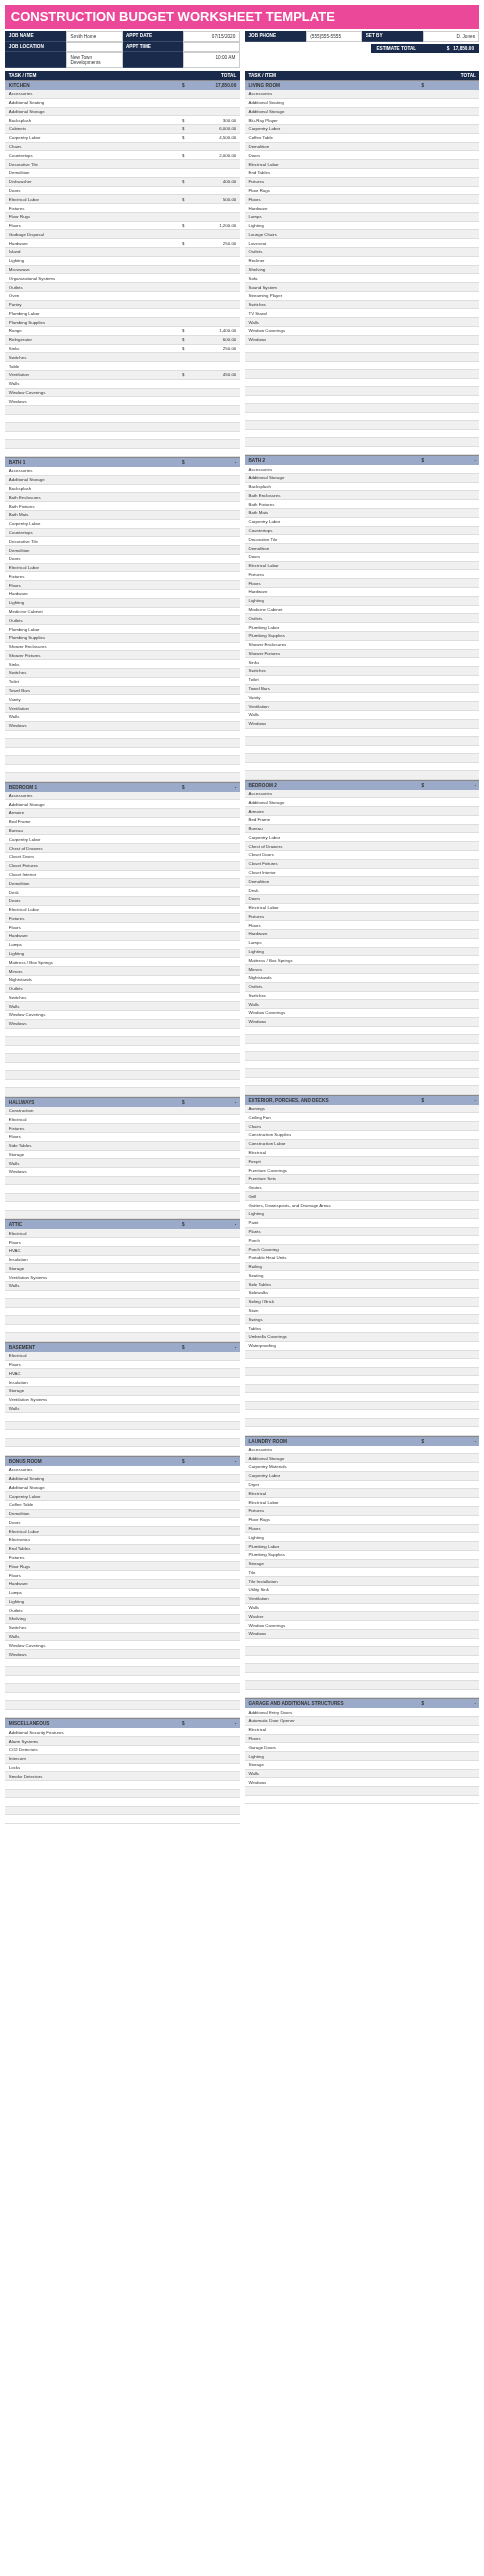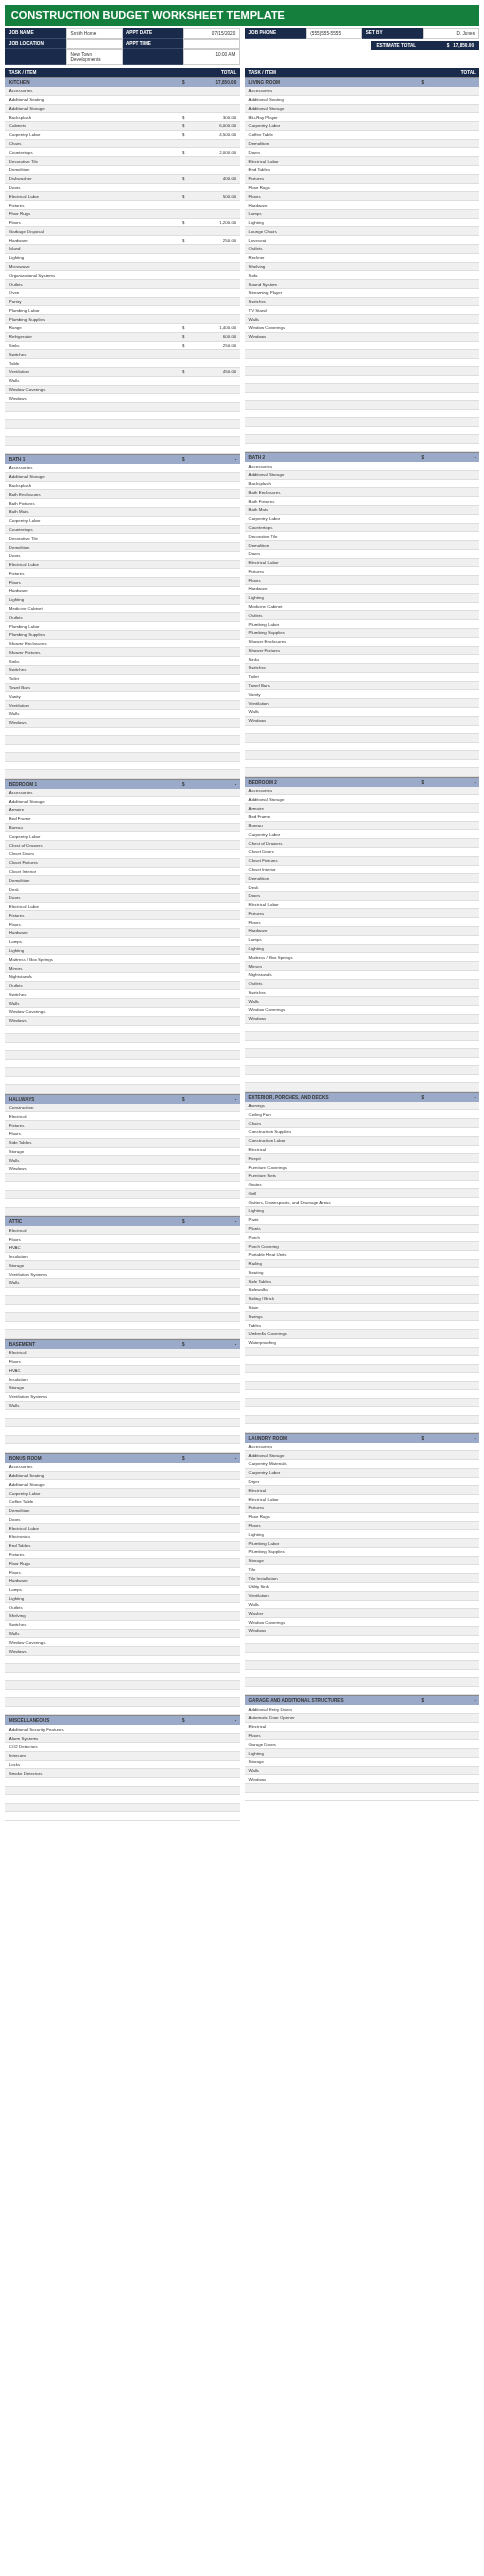--- a/index.html
+++ b/index.html
@@ -1,16 +1,16 @@
 <!DOCTYPE html>
 <html style="font-size:11px"><head>
 <meta charset="utf-8">
 <style>
 body{margin:0;padding:5.4px;font-family:Arial,sans-serif;font-size:4.7px;background:#fff;color:#333;width:474px}
-.title{background:#15803d;color:#fff;font-size:11px;font-weight:bold;padding:4.1px 5.4px;margin-bottom:2.7px}
+.title{background:#ec4899;color:#fff;font-size:13px;font-weight:bold;padding:4.1px 5.4px;margin-bottom:2.7px}
 .header-grid{display:grid;grid-template-columns:1fr 1fr;gap:5.4px;margin-bottom:2.7px}
 .header-col{display:flex;flex-direction:column;gap:0}
 .header-row{display:flex}
 .header-label{background:#1a2a4a;color:#fff;font-size:4.7px;font-weight:bold;padding:2px 3.4px;width:54px;border-bottom:0.7px solid #3a4a6a}
 .header-value{flex:1;padding:2px 3.4px;border:0.7px solid #ccc;background:#fff}
 .header-value.right{text-align:right}
 .est-row{display:flex;justify-content:flex-end;margin-top:1.4px}
 .est-label{background:#1a2a4a;color:#fff;font-size:4.7px;font-weight:bold;padding:2px 5.4px}
 .est-val{background:#1a2a4a;color:#fff;font-size:4.7px;font-weight:bold;padding:2px 5.4px;width:47px;text-align:right}
 .cols{display:grid;grid-template-columns:1fr 1fr;gap:5.4px}

